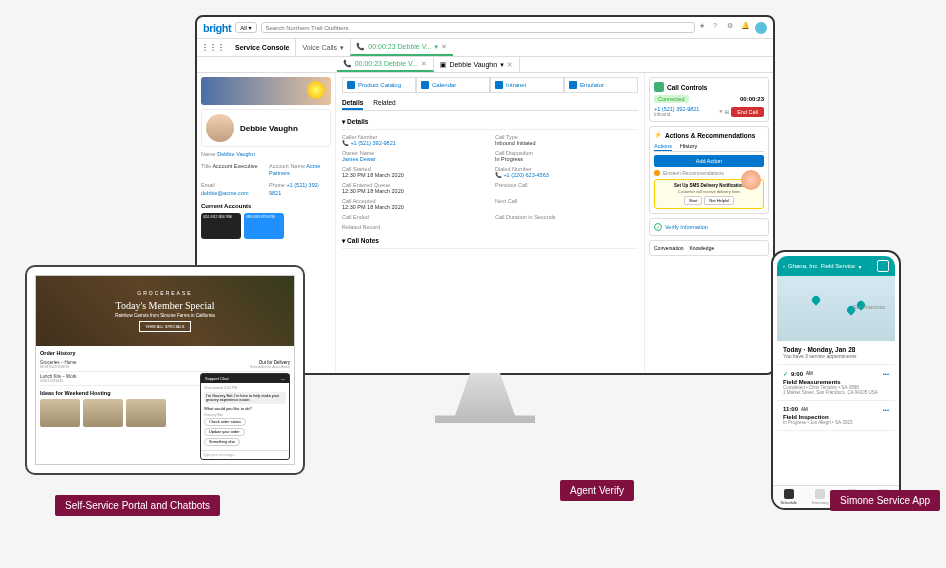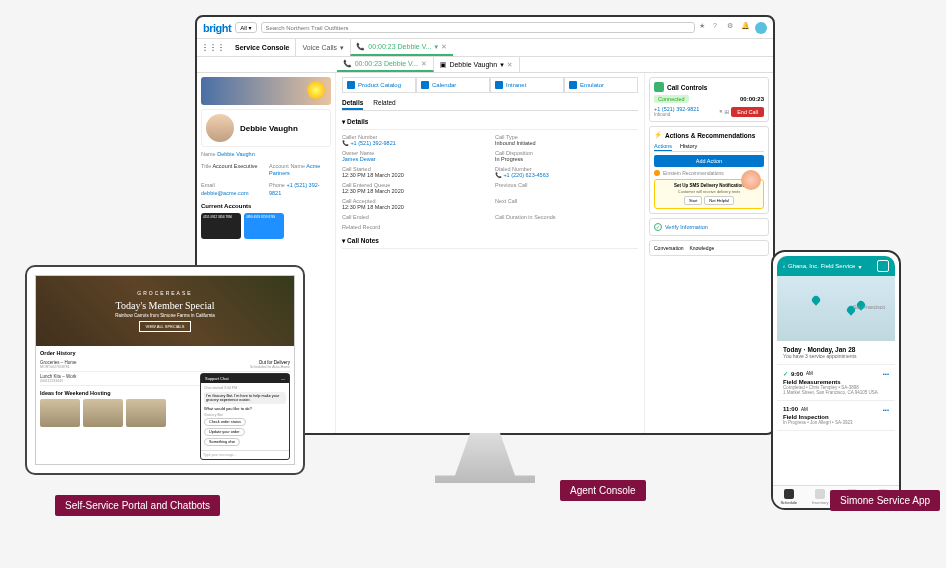--- a/index.html
+++ b/index.html
@@ -1,20 +1,20 @@
 <!DOCTYPE html>
 <html><head>
 <meta charset="utf-8">
 <style>
 * { box-sizing: border-box; margin: 0; padding: 0; }
 body { font-family: -apple-system, Helvetica, Arial, sans-serif; background: #f5f5f5; width: 946px; height: 568px; position: relative; overflow: hidden; }
 
 
 .monitor { position: absolute; left: 195px; top: 15px; width: 580px; height: 460px; }
-.monitor-screen { width: 100%; height: 420px; background: #fff; border: 2px solid #333; border-radius: 8px; overflow: hidden; font-size: 7px; }
+.monitor-screen { width: 100%; height: 360px; background: #fff; border: 2px solid #333; border-radius: 8px; overflow: hidden; font-size: 7px; }
 .monitor-stand { width: 100px; height: 50px; background: linear-gradient(#ddd,#bbb); margin: -2px auto 0; clip-path: polygon(35% 0, 65% 0, 80% 85%, 100% 85%, 100% 100%, 0 100%, 0 85%, 20% 85%); }
 
 .topbar { display: flex; align-items: center; height: 22px; padding: 0 6px; border-bottom: 1px solid #ddd; gap: 4px; }
 .logo { font-weight: bold; font-size: 11px; color: #0077cc; letter-spacing: -0.5px; }
 .search-box { flex: 1; display: flex; gap: 4px; }
 .search-sel { border: 1px solid #ccc; border-radius: 3px; padding: 1px 4px; font-size: 6px; background: #fff; }
 .search-inp { flex: 1; border: 1px solid #ccc; border-radius: 3px; padding: 1px 4px; font-size: 6px; }
 .topbar-icons { display: flex; gap: 4px; }
 .top-icon { width: 10px; height: 10px; color: #888; }
 .avatar-sm { width: 12px; height: 12px; border-radius: 50%; background: #5bc0de; }
@@ -446,14 +446,14 @@
     <div class="phone-nav">
       <div class="nav-item active"><div class="nav-icon"></div><span>Schedule</span></div>
       <div class="nav-item"><div class="nav-icon"></div><span>Inventory</span></div>
       <div class="nav-item"><div class="nav-icon"></div><span>Notifications</span></div>
       <div class="nav-item"><div class="nav-icon"></div><span>Profile</span></div>
     </div>
   </div>
 </div>
 
 <div class="dev-label lbl-tablet">Self-Service Portal and Chatbots</div>
-<div class="dev-label lbl-monitor">Agent Console</div>
+<div class="dev-label lbl-monitor">Agent Verify</div>
 <div class="dev-label lbl-phone">Simone Service App</div>
 
 </body></html>

